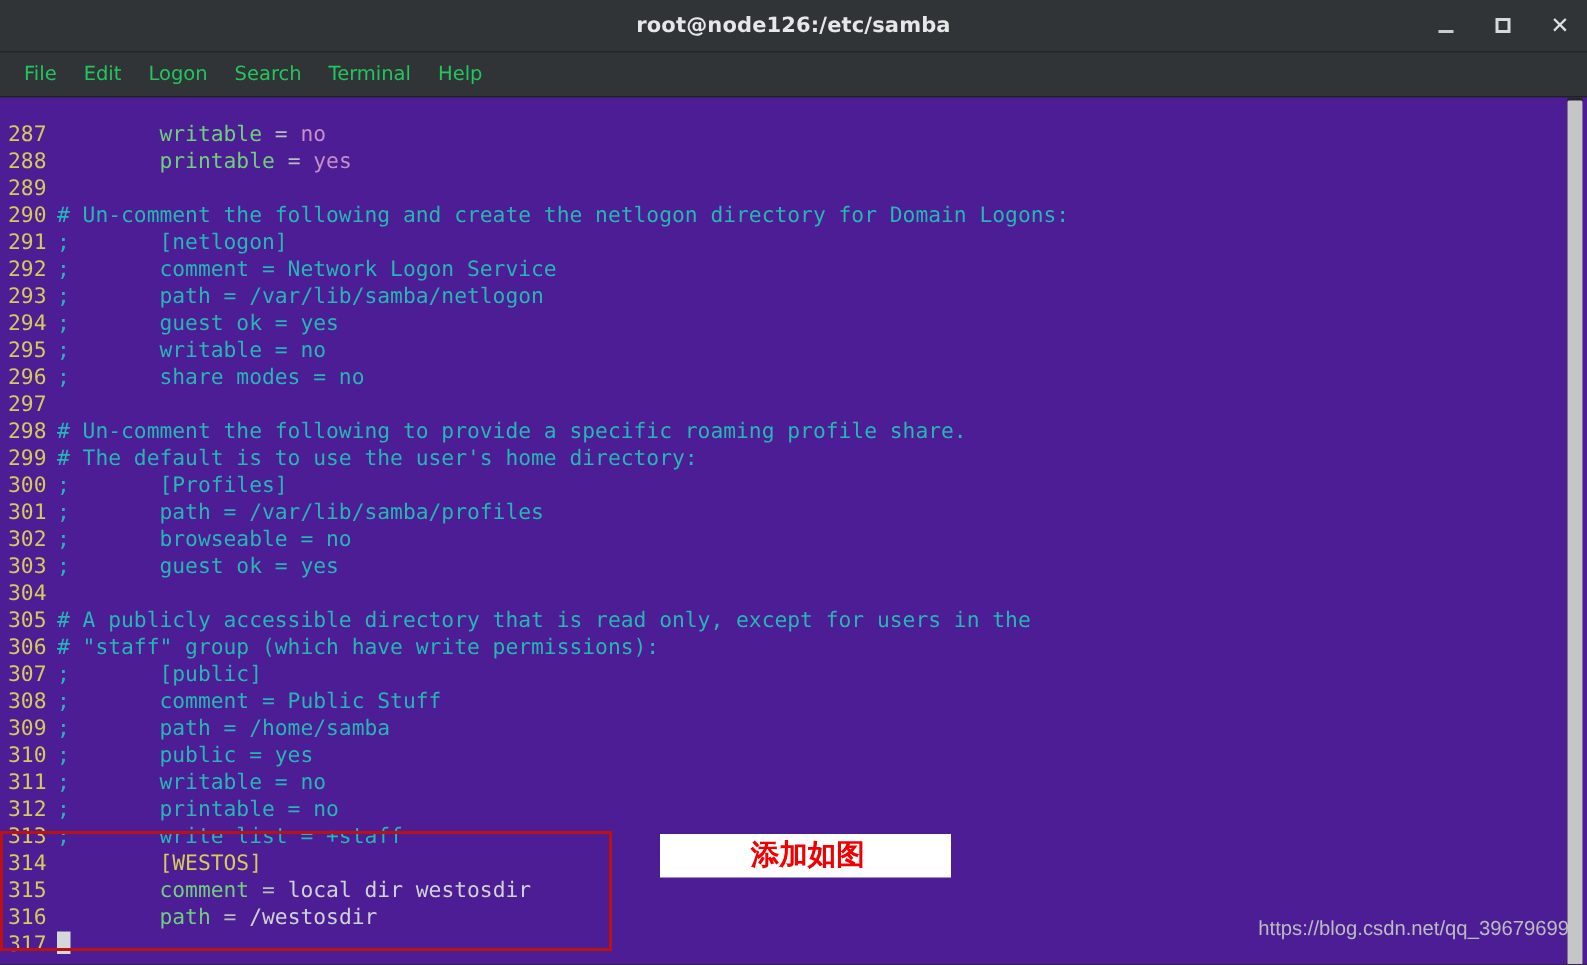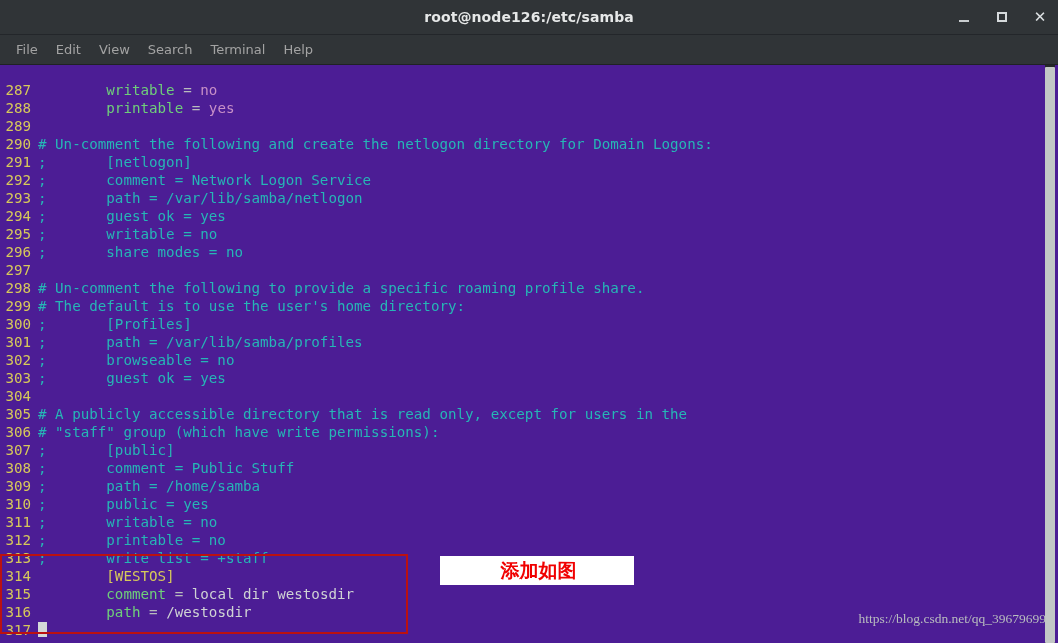--- a/index.html
+++ b/index.html
@@ -65,21 +65,21 @@
     height: 30px;
     background: #303437;
     display: flex;
     align-items: center;
     padding-left: 7px;
     border-bottom: 1px solid #1f2224;
   }
   .menu-item {
     font-family: "DejaVu Sans", sans-serif;
     font-size: 13px;
-    color: #a3a3a3;
+    color: #22c55e;
     padding: 3px 9px;
     cursor: pointer;
     white-space: nowrap;
   }
 
   
   .terminal {
     position: relative;
     height: 578px;
     background: #4c1d95;
@@ -175,21 +175,21 @@
     color: #f00000;
     line-height: 29px;
     padding-left: 3px;
     white-space: nowrap;
     text-align: center;
   }
   .watermark {
     position: absolute;
     right: 12px;
     top: 546px;
-    font-family: Liberation Serif, serif;
+    font-family: Liberation Sans, sans-serif;
     font-size: 13.5px;
     color: #b9bdbf;
     white-space: nowrap;
   }
 </style>
 </head>
 <body>
 
 <div id="app">
 
@@ -204,21 +204,21 @@
         </div>
       <div class="win-btn">
           <div class="ic-close">✕</div>
         </div>
     </div>
   </div>
 
   <div class="menubar">
     <div class="menu-item">File</div>
     <div class="menu-item">Edit</div>
-    <div class="menu-item">View</div>
+    <div class="menu-item">Logon</div>
     <div class="menu-item">Search</div>
     <div class="menu-item">Terminal</div>
     <div class="menu-item">Help</div>
   </div>
 
   <div class="terminal">
     <div class="code" id="code-area"><div class="row"><span class="ln">287</span><span class="gap"></span><span class="c-key">        writable </span><span class="c-op">= </span><span class="c-valpink">no</span></div><div class="row"><span class="ln">288</span><span class="gap"></span><span class="c-key">        printable </span><span class="c-op">= </span><span class="c-valpink">yes</span></div><div class="row"><span class="ln">289</span><span class="gap"></span></div><div class="row"><span class="ln">290</span><span class="gap"></span><span class="c-comment"># Un-comment the following and create the netlogon directory for Domain Logons:</span></div><div class="row"><span class="ln">291</span><span class="gap"></span><span class="c-comment">;       [netlogon]</span></div><div class="row"><span class="ln">292</span><span class="gap"></span><span class="c-comment">;       comment = Network Logon Service</span></div><div class="row"><span class="ln">293</span><span class="gap"></span><span class="c-comment">;       path = /var/lib/samba/netlogon</span></div><div class="row"><span class="ln">294</span><span class="gap"></span><span class="c-comment">;       guest ok = yes</span></div><div class="row"><span class="ln">295</span><span class="gap"></span><span class="c-comment">;       writable = no</span></div><div class="row"><span class="ln">296</span><span class="gap"></span><span class="c-comment">;       share modes = no</span></div><div class="row"><span class="ln">297</span><span class="gap"></span></div><div class="row"><span class="ln">298</span><span class="gap"></span><span class="c-comment"># Un-comment the following to provide a specific roaming profile share.</span></div><div class="row"><span class="ln">299</span><span class="gap"></span><span class="c-comment"># The default is to use the user's home directory:</span></div><div class="row"><span class="ln">300</span><span class="gap"></span><span class="c-comment">;       [Profiles]</span></div><div class="row"><span class="ln">301</span><span class="gap"></span><span class="c-comment">;       path = /var/lib/samba/profiles</span></div><div class="row"><span class="ln">302</span><span class="gap"></span><span class="c-comment">;       browseable = no</span></div><div class="row"><span class="ln">303</span><span class="gap"></span><span class="c-comment">;       guest ok = yes</span></div><div class="row"><span class="ln">304</span><span class="gap"></span></div><div class="row"><span class="ln">305</span><span class="gap"></span><span class="c-comment"># A publicly accessible directory that is read only, except for users in the</span></div><div class="row"><span class="ln">306</span><span class="gap"></span><span class="c-comment"># "staff" group (which have write permissions):</span></div><div class="row"><span class="ln">307</span><span class="gap"></span><span class="c-comment">;       [public]</span></div><div class="row"><span class="ln">308</span><span class="gap"></span><span class="c-comment">;       comment = Public Stuff</span></div><div class="row"><span class="ln">309</span><span class="gap"></span><span class="c-comment">;       path = /home/samba</span></div><div class="row"><span class="ln">310</span><span class="gap"></span><span class="c-comment">;       public = yes</span></div><div class="row"><span class="ln">311</span><span class="gap"></span><span class="c-comment">;       writable = no</span></div><div class="row"><span class="ln">312</span><span class="gap"></span><span class="c-comment">;       printable = no</span></div><div class="row"><span class="ln">313</span><span class="gap"></span><span class="c-comment">;       write list = +staff</span></div><div class="row"><span class="ln">314</span><span class="gap"></span><span class="c-section">        [WESTOS]</span></div><div class="row"><span class="ln">315</span><span class="gap"></span><span class="c-key">        comment </span><span class="c-op">= </span><span class="c-plain">local dir westosdir</span></div><div class="row"><span class="ln">316</span><span class="gap"></span><span class="c-key">        path </span><span class="c-op">= </span><span class="c-plain">/westosdir</span></div><div class="row"><span class="ln">317</span><span class="gap"></span><span class="cursor"></span></div></div>
 
 
     <div class="scrollbar">

